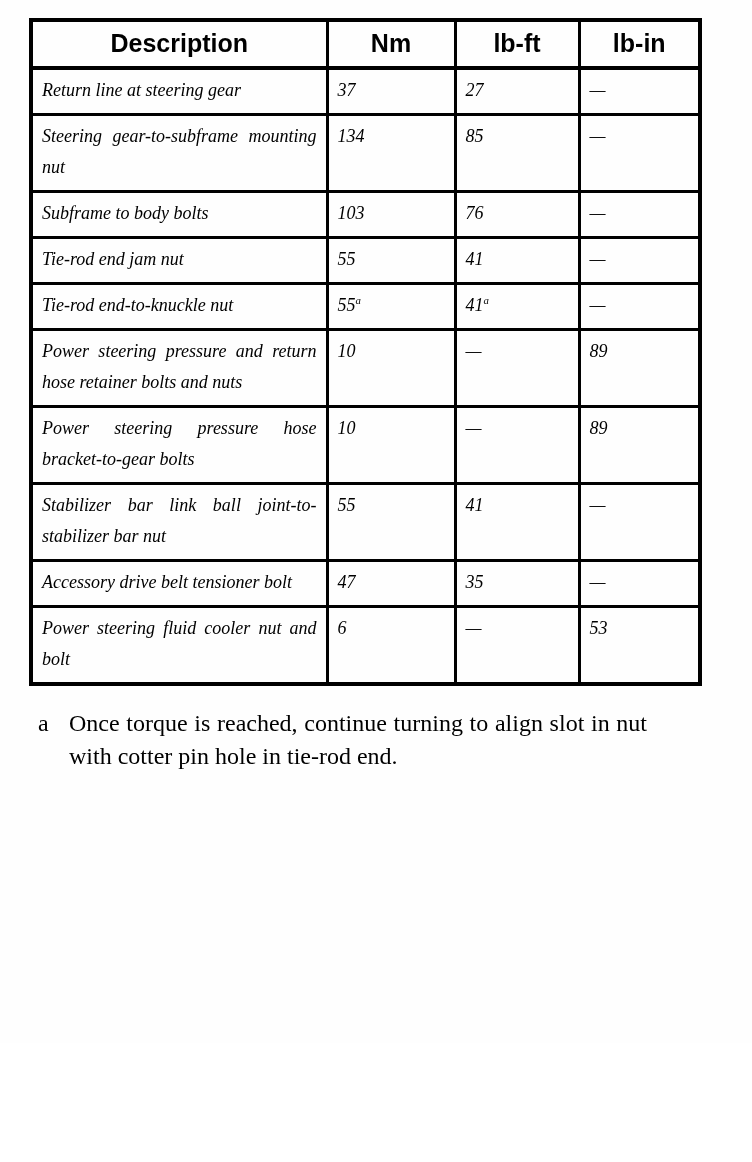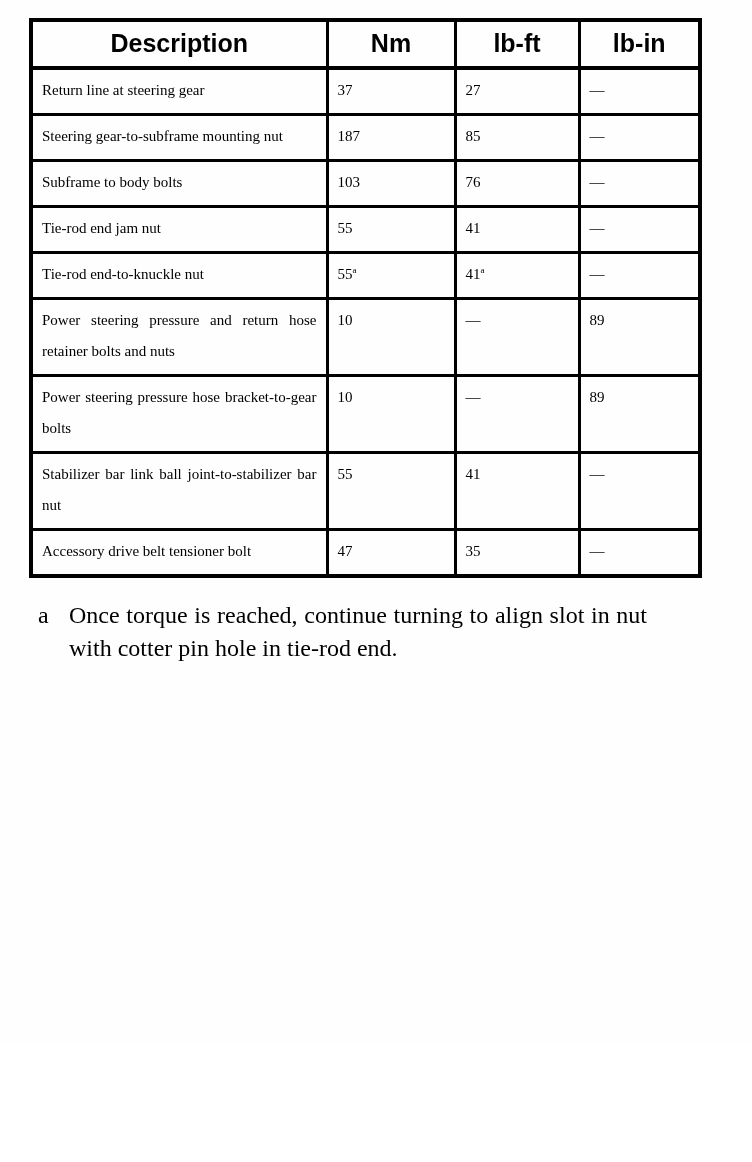--- a/index.html
+++ b/index.html
@@ -32,23 +32,24 @@
   table.spec th {
     font-family: "Liberation Sans", sans-serif;
     font-weight: bold;
     font-size: 25px;
     text-align: center;
     padding: 7px 4px 8px;
     border-bottom-width: 4px;
   }
   table.spec td {
     vertical-align: top;
-    font-size: 15px;
+    font-size: 18px;
     line-height: 31px;
     padding: 5px 9px 7px;
+    font-style: italic;
   }
   td.desc {
     text-align: justify;
   }
   td.num {
     padding-left: 2px;
     padding-right: 2px;
   }
   td.num sup {
     font-size: 60%;
@@ -94,21 +95,21 @@
     </thead>
     <tbody id="rows">
         <tr>
           <td class="desc"><span>Return line at steering gear</span></td>
           <td class="num"><span>37</span><sup></sup></td>
           <td class="num"><span>27</span><sup></sup></td>
           <td class="num"><span>—</span><sup></sup></td>
         </tr>
         <tr>
           <td class="desc"><span>Steering gear-to-subframe mounting nut</span></td>
-          <td class="num"><span>187</span><sup></sup></td>
+          <td class="num"><span>134</span><sup></sup></td>
           <td class="num"><span>85</span><sup></sup></td>
           <td class="num"><span>—</span><sup></sup></td>
         </tr>
         <tr>
           <td class="desc"><span>Subframe to body bolts</span></td>
           <td class="num"><span>103</span><sup></sup></td>
           <td class="num"><span>76</span><sup></sup></td>
           <td class="num"><span>—</span><sup></sup></td>
         </tr>
         <tr>
@@ -140,20 +141,26 @@
           <td class="num"><span>55</span><sup></sup></td>
           <td class="num"><span>41</span><sup></sup></td>
           <td class="num"><span>—</span><sup></sup></td>
         </tr>
         <tr>
           <td class="desc"><span>Accessory drive belt tensioner bolt</span></td>
           <td class="num"><span>47</span><sup></sup></td>
           <td class="num"><span>35</span><sup></sup></td>
           <td class="num"><span>—</span><sup></sup></td>
         </tr>
+        <tr>
+          <td class="desc"><span>Power steering fluid cooler nut and bolt</span></td>
+          <td class="num"><span>6</span><sup></sup></td>
+          <td class="num"><span>—</span><sup></sup></td>
+          <td class="num"><span>53</span><sup></sup></td>
+        </tr>
       </tbody>
   </table>
 
   <div class="footnote">
     <span class="fn-marker">a</span>
     <span class="fn-text">Once torque is reached, continue turning to align slot in nut with cotter pin hole in tie-rod end.</span>
   </div>
 
 </div>
 

